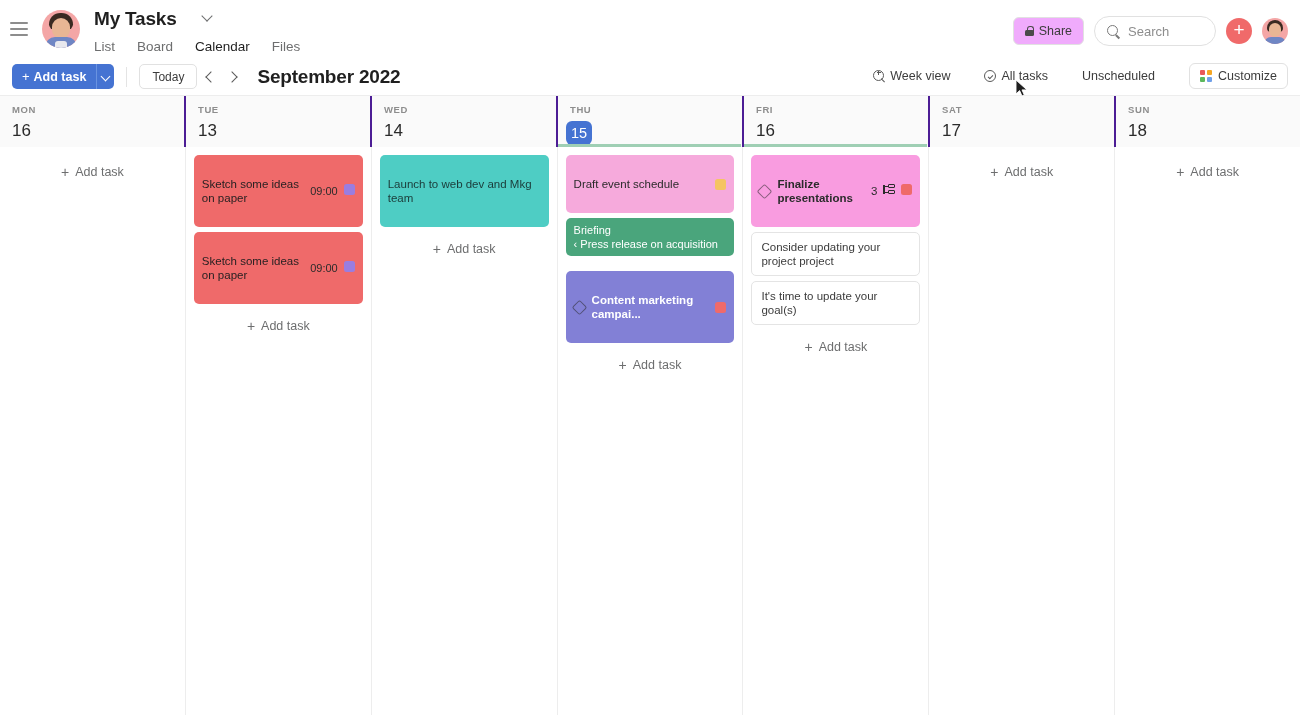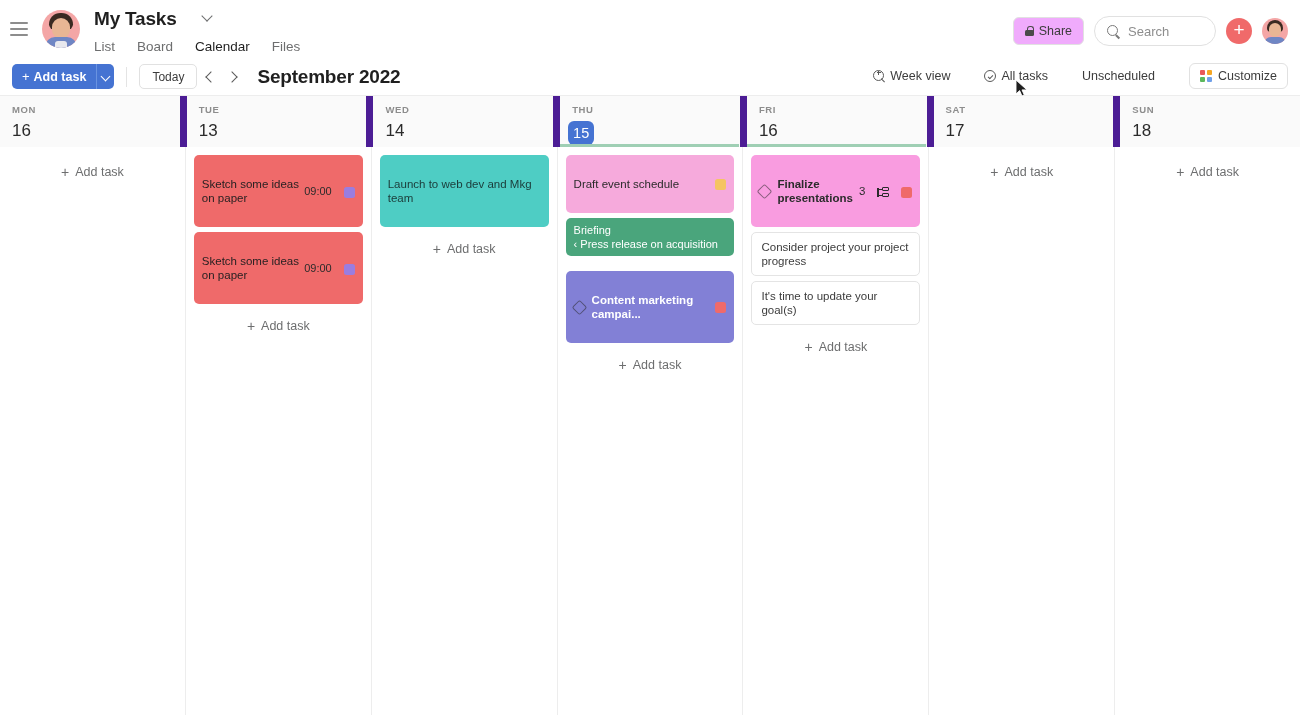--- a/index.html
+++ b/index.html
@@ -169,21 +169,21 @@
   }
 
   
   .cal-header {
     display:flex; background:#fafafa;
     border-top: 1px solid #ededed;
     height: 52px;
   }
   .cal-head-cell {
     flex: 1 1 0; padding: 8px 0 0 12px; position:relative;
-    border-right: 7px solid #4c1d95;
+    border-right: 2px solid #4c1d95;
   }
   .cal-head-cell:last-child{border-right:none;}
   .dow { font-size: 9.5px; letter-spacing: 0.6px; color:#8d8d8d; font-weight:bold; }
   .dnum { font-size: 17px; color:#2b2b2b; margin-top: 6px; line-height: 20px; }
   .dnum.today {
     display:inline-flex;align-items:center;justify-content:center;
     width:26px;height:24px;background:#4573d2;color:#fff;border-radius:6px;
     font-size:14.5px; margin-left:-4px;
   }
   .greenbar{
@@ -196,21 +196,21 @@
     display:flex; flex-direction:column; gap:5px;
   }
   .cal-col:last-child{border-right:none;}
 
   .card {
     border-radius: 5px; padding: 22px 8px; font-size: 11.5px; line-height: 14px;
     cursor: pointer; position:relative; min-height: 26px;
     display:flex; align-items:center;
   }
   .card .ctext{ flex: 1 1 auto; }
-  .card .right{ display:flex; align-items:flex-end; gap:12px; flex:none; }
+  .card .right{ display:flex; align-items:flex-start; gap:6px; flex:none; }
   .time { font-size: 11px; color:#2b2b2b; }
   .sq { width:11px; height:11px; border-radius:2.5px; flex:none; }
   .diamond {
     width:11px;height:11px;border:1.4px solid rgba(40,40,40,0.55);
     transform:rotate(45deg); border-radius:2px; flex:none; margin-right:7px;
   }
   .card.red { background:#ef6a6a; color:#231f20; }
   .card.teal { background:#4ecdc4; color:#1b3b39; font-size:11.5px;}
   .card.pink { background:#f6aadc; color:#2b2b2b; }
   .card.green { background:#4aa57c; color:#ffffff; align-items:flex-start; flex-direction:column; gap:0; padding:5px 8px;}
@@ -436,21 +436,21 @@
             <i></i>
             <i></i>
             <i></i>
             <i></i>
             <i></i>
           </span>
           <span class="sq" style="background:#ef6a6a"></span>
         </span>
       </div>
       <div class="card plain">
-        <span class="ctext">Consider project your project progress</span>
+        <span class="ctext">Consider updating your project project</span>
       </div>
       <div class="card plain">
         <span class="ctext">It's time to update your goal(s)</span>
       </div>
       <div class="add-task">
         <span class="pl">+</span>
         <span>Add task</span>
       </div>
     </div>
     <div class="cal-col">

